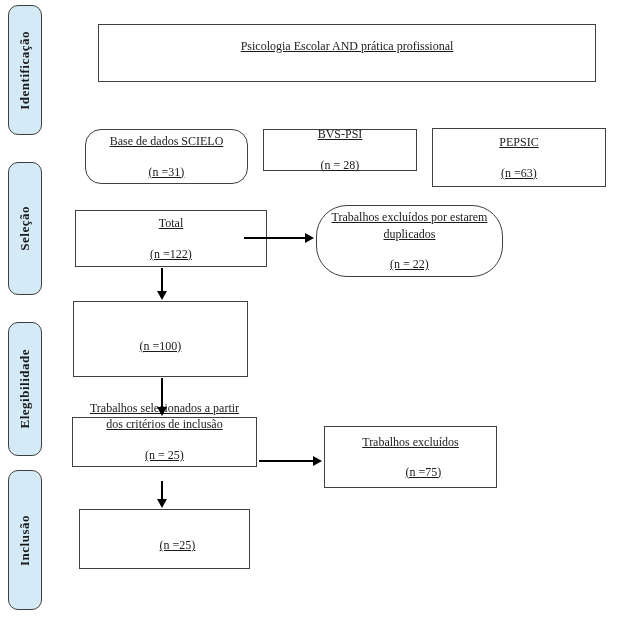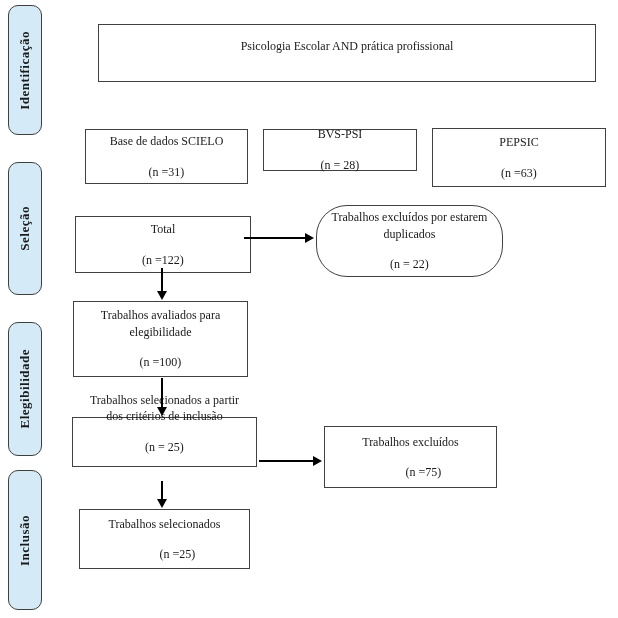--- a/index.html
+++ b/index.html
@@ -4,21 +4,22 @@
 <style>
   html,body{margin:0;padding:0;background:#ffffff;}
   .stage{
     position:relative;width:618px;height:618px;background:#ffffff;
     font-family:"Liberation Serif", serif;color:#1a1a1a;overflow:hidden;
   }
   .box{
     position:absolute;border:1.5px solid #404040;background:#ffffff;
     display:flex;flex-direction:column;align-items:center;justify-content:center;
     text-align:center;font-size:12px;line-height:1.4;box-sizing:border-box;
-    padding:10px 8px;
+    padding:2px 8px;
+    text-decoration:underline;
   }
   .box .count{margin-top:14px;}
   .box .count.gap{margin-top:13px;margin-left:26px;}
   .side-label{
     position:absolute;left:8px;width:34px;background:#d4ebf7;border:1.5px solid #3f3f3f;
     border-radius:10px;display:flex;align-items:center;justify-content:center;
     box-sizing:border-box;
   }
   .side-label span{
     writing-mode:vertical-rl;transform:rotate(180deg);
@@ -52,60 +53,58 @@
     <span>Elegibilidade</span>
   </div>
   <div class="side-label" style="top:470px;height:140px;">
     <span>Inclusão</span>
   </div>
 
   <div class="box query-box" style="left:98px;top:24px;width:498px;height:58px;">
     <span>Psicologia Escolar AND prática profissional</span>
   </div>
 
-  <div class="box" style="left:85px;top:129px;width:163px;height:55px;">
+  <div class="box" style="left:85px;top:129px;width:163px;height:55px;border-radius:16px;">
     <span>Base de dados SCIELO</span>
     <span class="count">(n =31)</span>
   </div>
   <div class="box" style="left:263px;top:129px;width:154px;height:42px;">
     <span>BVS-PSI</span>
     <span class="count">(n = 28)</span>
   </div>
   <div class="box" style="left:432px;top:128px;width:174px;height:59px;">
     <span>PEPSIC</span>
     <span class="count">(n =63)</span>
   </div>
 
-  <div class="box" style="left:75px;top:216px;width:176px;height:57px;">
+  <div class="box" style="left:75px;top:210px;width:192px;height:57px;">
     <span>Total</span>
     <span class="count">(n =122)</span>
   </div>
 
   <div class="box" style="left:316px;top:205px;width:187px;height:72px;border-radius:31px;">
     <span>Trabalhos excluídos por estarem duplicados</span>
     <span class="count">(n = 22)</span>
   </div>
 
   <div class="box" style="left:73px;top:301px;width:175px;height:76px;">
-    <span>Trabalhos avaliados para elegibilidade</span>
     <span class="count">(n =100)</span>
   </div>
 
   <div class="box" style="left:72px;top:417px;width:185px;height:50px;justify-content:flex-end;">
     <span>Trabalhos selecionados a partir dos critérios de inclusão</span>
     <span class="count">(n = 25)</span>
   </div>
 
   <div class="box" style="left:324px;top:426px;width:173px;height:62px;">
     <span>Trabalhos excluídos</span>
     <span class="count gap">(n =75)</span>
   </div>
 
   <div class="box" style="left:79px;top:509px;width:171px;height:60px;">
-    <span>Trabalhos selecionados</span>
     <span class="count gap">(n =25)</span>
   </div>
 
   <div>
     <div class="shaft" style="left:244px;top:237px;width:61px;height:2px;"></div>
     <div class="head-right" style="left:305px;top:233px;"></div>
   </div>
 
   <div>
     <div class="shaft" style="left:161px;top:268px;width:2px;height:24px;"></div>

